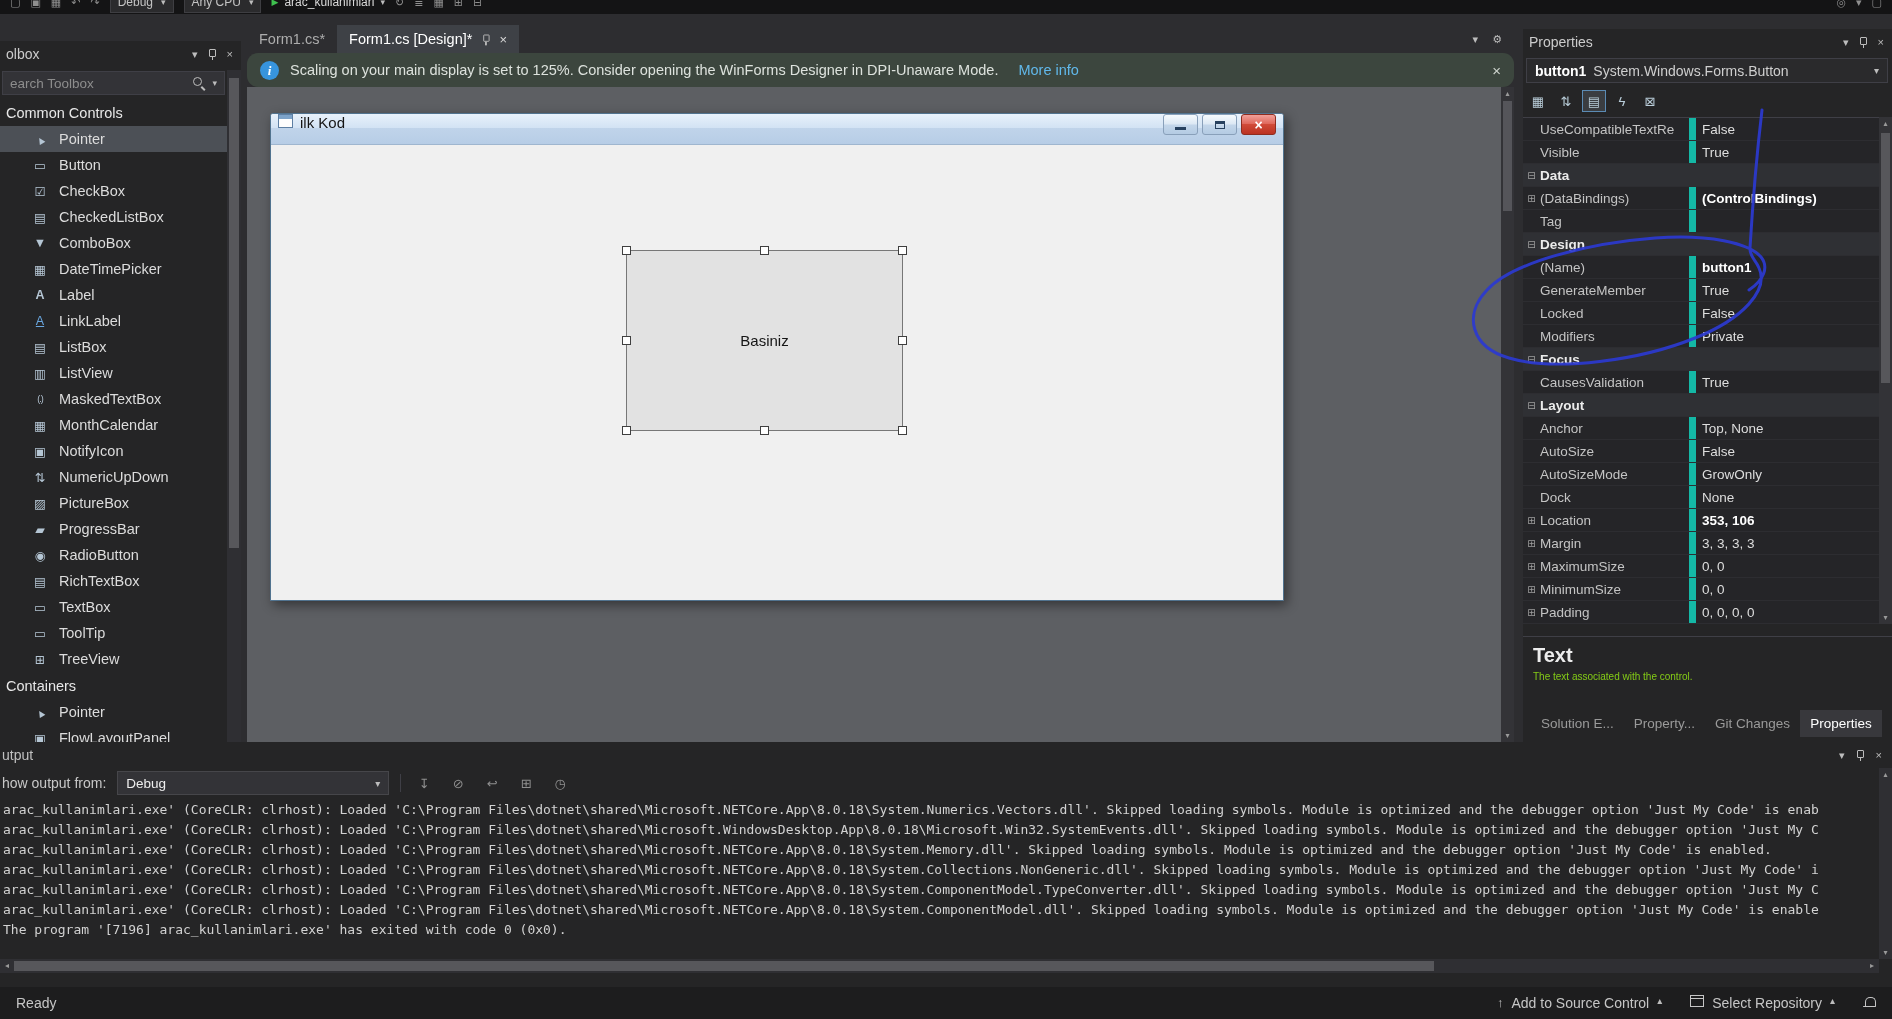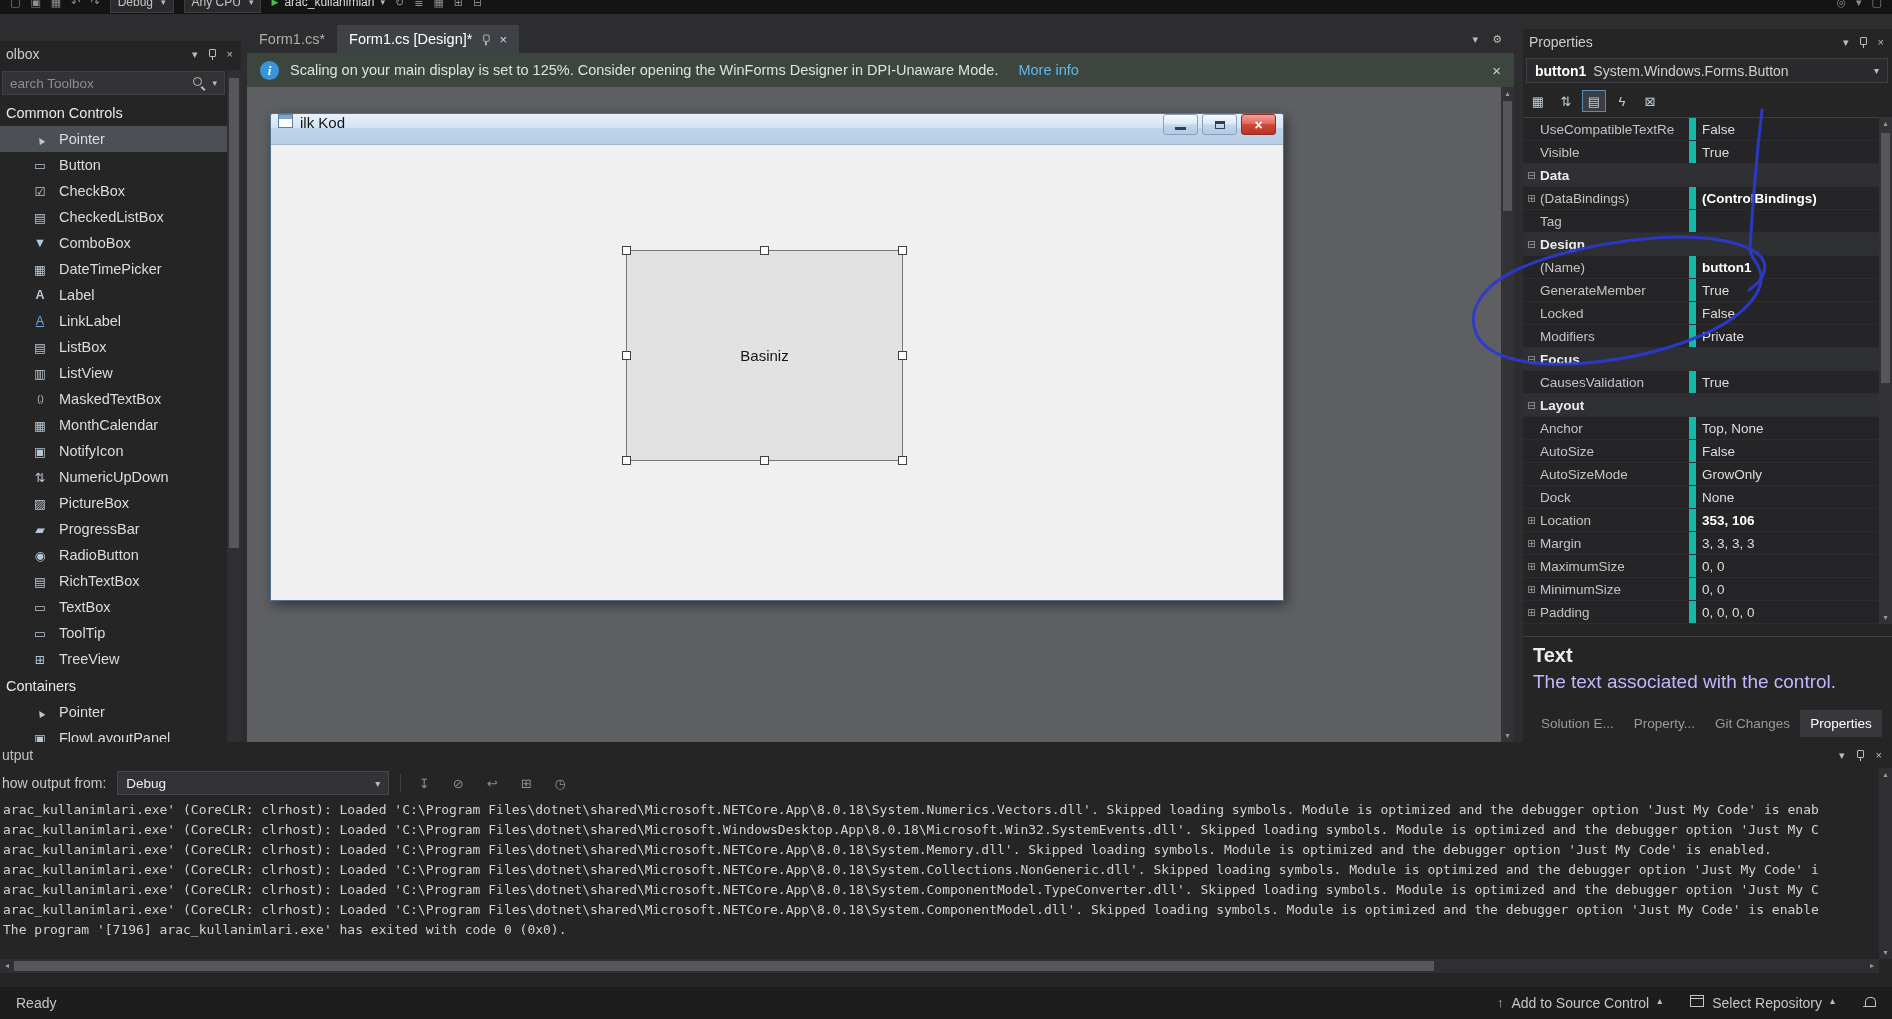--- a/index.html
+++ b/index.html
@@ -73,21 +73,21 @@
   .tabbar{position:absolute;left:247px;top:25px;width:1267px;height:28px;display:flex;align-items:stretch;}
   .tabs-holder{display:flex;align-items:stretch;}
   .tab{display:flex;align-items:center;gap:8px;padding:0 12px;font-size:14.5px;color:#adadad;background:#2d2d30;}
   .tab.active{background:#3e4146;color:#ffffff;}
   .tab .close-icon{font-size:13px;color:#d8d8d8;}
   .tab .pin-icon{transform:scale(.9);}
   .tab-right{margin-left:auto;display:flex;align-items:center;gap:14px;padding:0 12px;color:#bdbdbd;}
   .tab-right .ic{font-size:11px;}
 
   .infobar{position:absolute;left:247px;top:53px;width:1267px;height:34px;background:#3c463e;display:flex;
-           align-items:center;gap:11px;padding:0 13px;box-sizing:border-box;font-size:14.5px;color:#dde2dd;}
+           align-items:center;gap:11px;padding:0 13px;box-sizing:border-box;font-size:14.5px;color:#dde2dd;border-radius:11px;}
   .more-info{color:#61b8ea;margin-left:9px;}
   .infobar .close-icon{margin-left:auto;font-size:15px;color:#cdd3cd;}
 
   .designer{position:absolute;left:247px;top:87px;width:1254px;height:655px;background:#5d5f63;}
   .des-scroll{position:absolute;left:1501px;top:87px;width:13px;height:655px;background:#333337;}
   .des-scroll .arr{position:absolute;left:0;right:0;height:13px;text-align:center;font-size:8px;line-height:13px;color:#9a9a9a;}
   .des-scroll .arr.up{top:0;}.des-scroll .arr.down{bottom:0;}
   .des-thumb{position:absolute;left:2px;right:2px;top:14px;height:110px;background:#55555a;}
 
   .form-window{position:absolute;left:23px;top:26px;width:1014px;height:488px;background:#f0f0f0;
@@ -100,21 +100,21 @@
   .form-title{font-size:15px;color:#151515;}
   .form-btns{margin-left:auto;display:flex;gap:4px;}
   .fbtn{width:35px;height:21px;border:1px solid #89a0ba;border-radius:3px;display:flex;align-items:center;
         justify-content:center;box-sizing:border-box;}
   .fbtn.minmax{background:linear-gradient(180deg,#f6fafd,#dce8f4 48%,#c3d6ea 52%,#b4cbe3);}
   .fbtn.closebtn{background:linear-gradient(180deg,#f0a09a,#e06a5d 45%,#d04a38 50%,#bb3322);border-color:#8e2d20;}
   .fbtn.closebtn .close-icon{color:#fff;font-size:14px;font-weight:bold;}
   .glyph-min{width:11px;height:3px;background:#27415f;margin-top:7px;}
   .glyph-max{width:10px;height:8px;border:1px solid #27415f;border-top-width:3px;box-sizing:border-box;}
   .form-client{position:relative;height:456px;}
-  .design-button{position:absolute;left:355px;top:105px;width:277px;height:211px;background:#e2e2e2;
+  .design-button{position:absolute;left:355px;top:105px;width:277px;height:181px;background:#e2e2e2;
                  border:1px solid #777;display:flex;align-items:center;justify-content:center;
                  font-size:15px;color:#151515;box-sizing:border-box;}
   .handle{position:absolute;width:9px;height:9px;background:#fff;border:1px solid #3f3f3f;box-sizing:border-box;}
   .h-nw{left:-5px;top:-5px;} .h-n{left:calc(50% - 5px);top:-5px;} .h-ne{right:-5px;top:-5px;}
   .h-w{left:-5px;top:calc(50% - 5px);} .h-e{right:-5px;top:calc(50% - 5px);}
   .h-sw{left:-5px;bottom:-5px;} .h-s{left:calc(50% - 5px);bottom:-5px;} .h-se{right:-5px;bottom:-5px;}
 
   
   .properties{position:absolute;left:1523px;top:29px;width:369px;height:713px;background:#252526;}
   .props-obj{position:absolute;left:3px;top:29px;right:4px;height:25px;background:#2a2a2c;border:1px solid #3f3f46;
@@ -135,21 +135,21 @@
   .prow.cat{background:#2f3034;}
   .prow.cat .pname{color:#ebebeb;font-weight:bold;width:auto;flex:1;}
   .pval.bold{font-weight:bold;color:#ffffff;}
   .props-scroll{position:absolute;right:0;top:88px;width:13px;height:507px;background:#333337;}
   .props-scroll .arr{position:absolute;left:0;right:0;height:13px;text-align:center;font-size:8px;line-height:13px;color:#9a9a9a;}
   .props-scroll .arr.up{top:0;}.props-scroll .arr.down{bottom:0;}
   .props-thumb{position:absolute;left:2px;right:2px;top:16px;height:250px;background:#57575b;}
   .props-desc{position:absolute;left:0;right:0;top:607px;height:66px;border-top:1px solid #3f3f46;
               padding:7px 10px;box-sizing:border-box;background:#252526;}
   .props-desc .dt{font-size:20px;font-weight:bold;color:#ededed;}
-  .props-desc .dd{margin-top:4px;font-size:19px;color:#c4b5fd;}
+  .props-desc .dd{margin-top:4px;font-size:10px;color:#84cc16;}
   .panel-tabs{position:absolute;left:8px;right:0;top:681px;height:27px;display:flex;align-items:stretch;font-size:13.5px;}
   .btab{display:flex;align-items:center;padding:0 10px;color:#9a9a9a;white-space:nowrap;}
   .btab.active{background:#38383c;color:#ffffff;}
 
   
   .output{position:absolute;left:0;top:742px;width:1892px;height:245px;background:#252526;}
   .out-header{height:26px;display:flex;align-items:center;gap:10px;padding:0 10px 0 2px;font-size:14px;color:#c0c0c0;}
   .out-header .ic{font-size:11px;}
   .out-controls{height:30px;display:flex;align-items:center;gap:11px;padding-left:2px;font-size:14px;color:#c8c8c8;}
   .out-dd{width:272px;height:24px;background:#333337;border:1px solid #46464a;box-sizing:border-box;display:flex;

